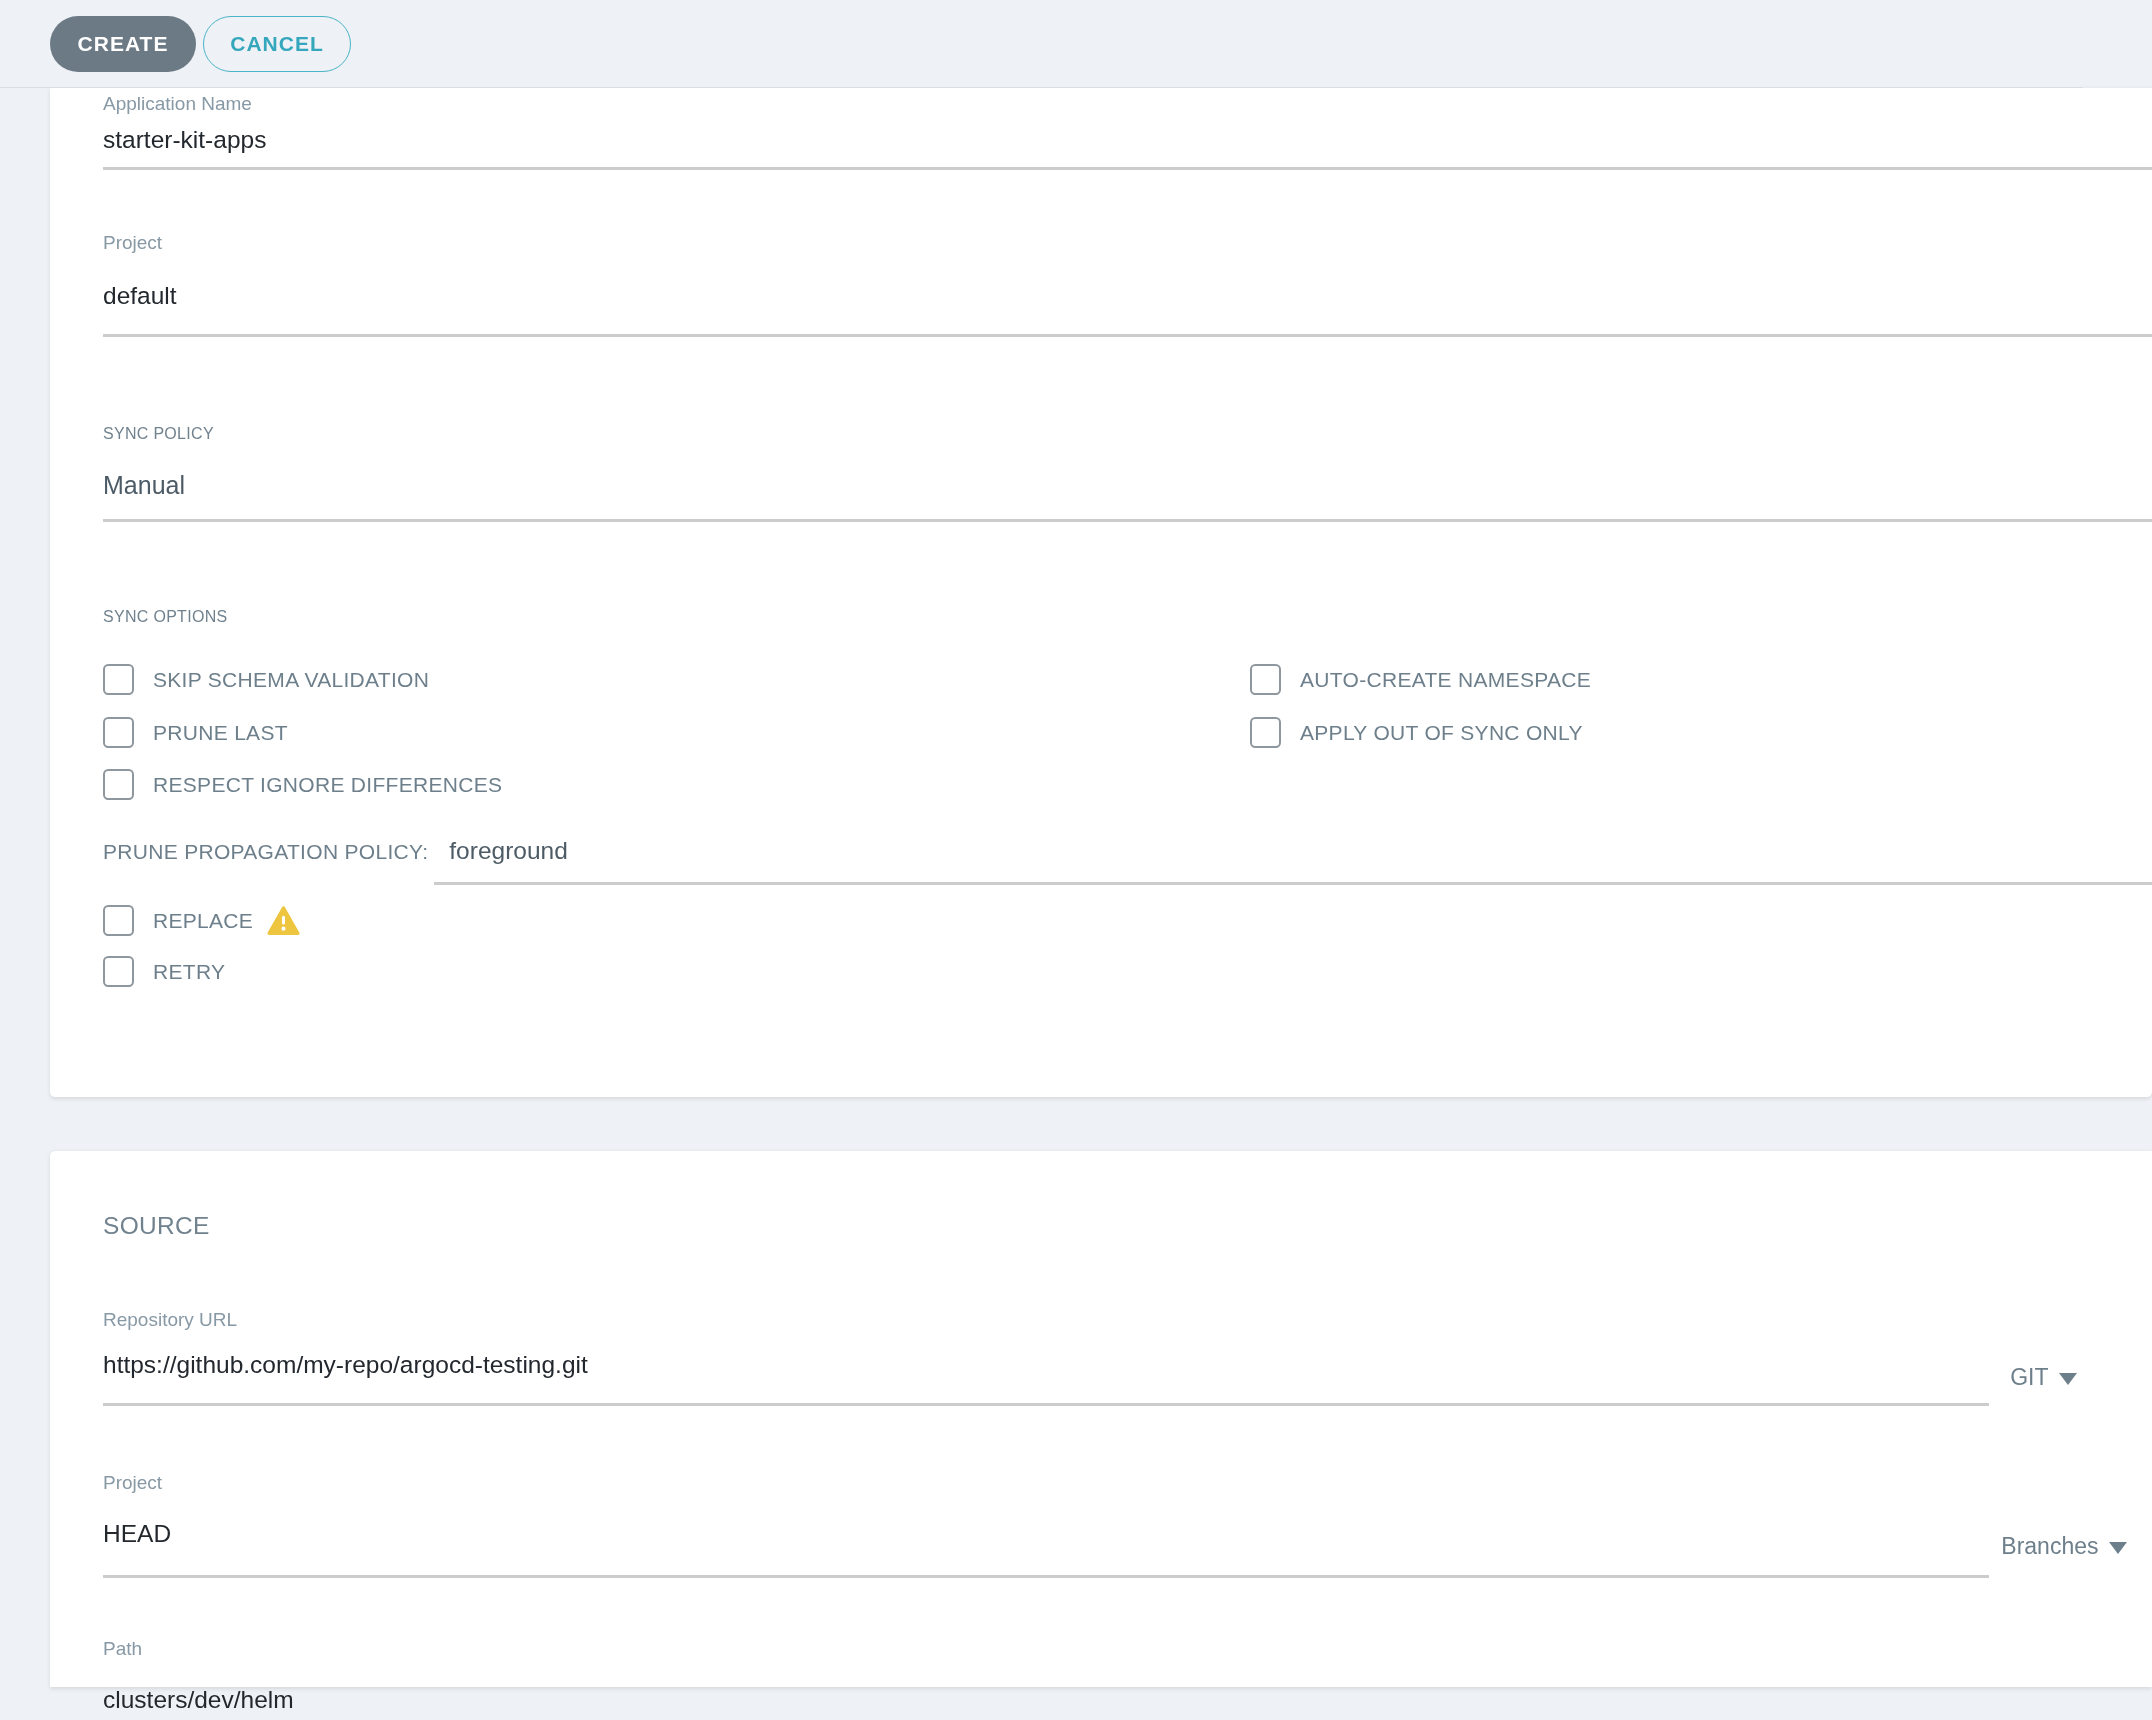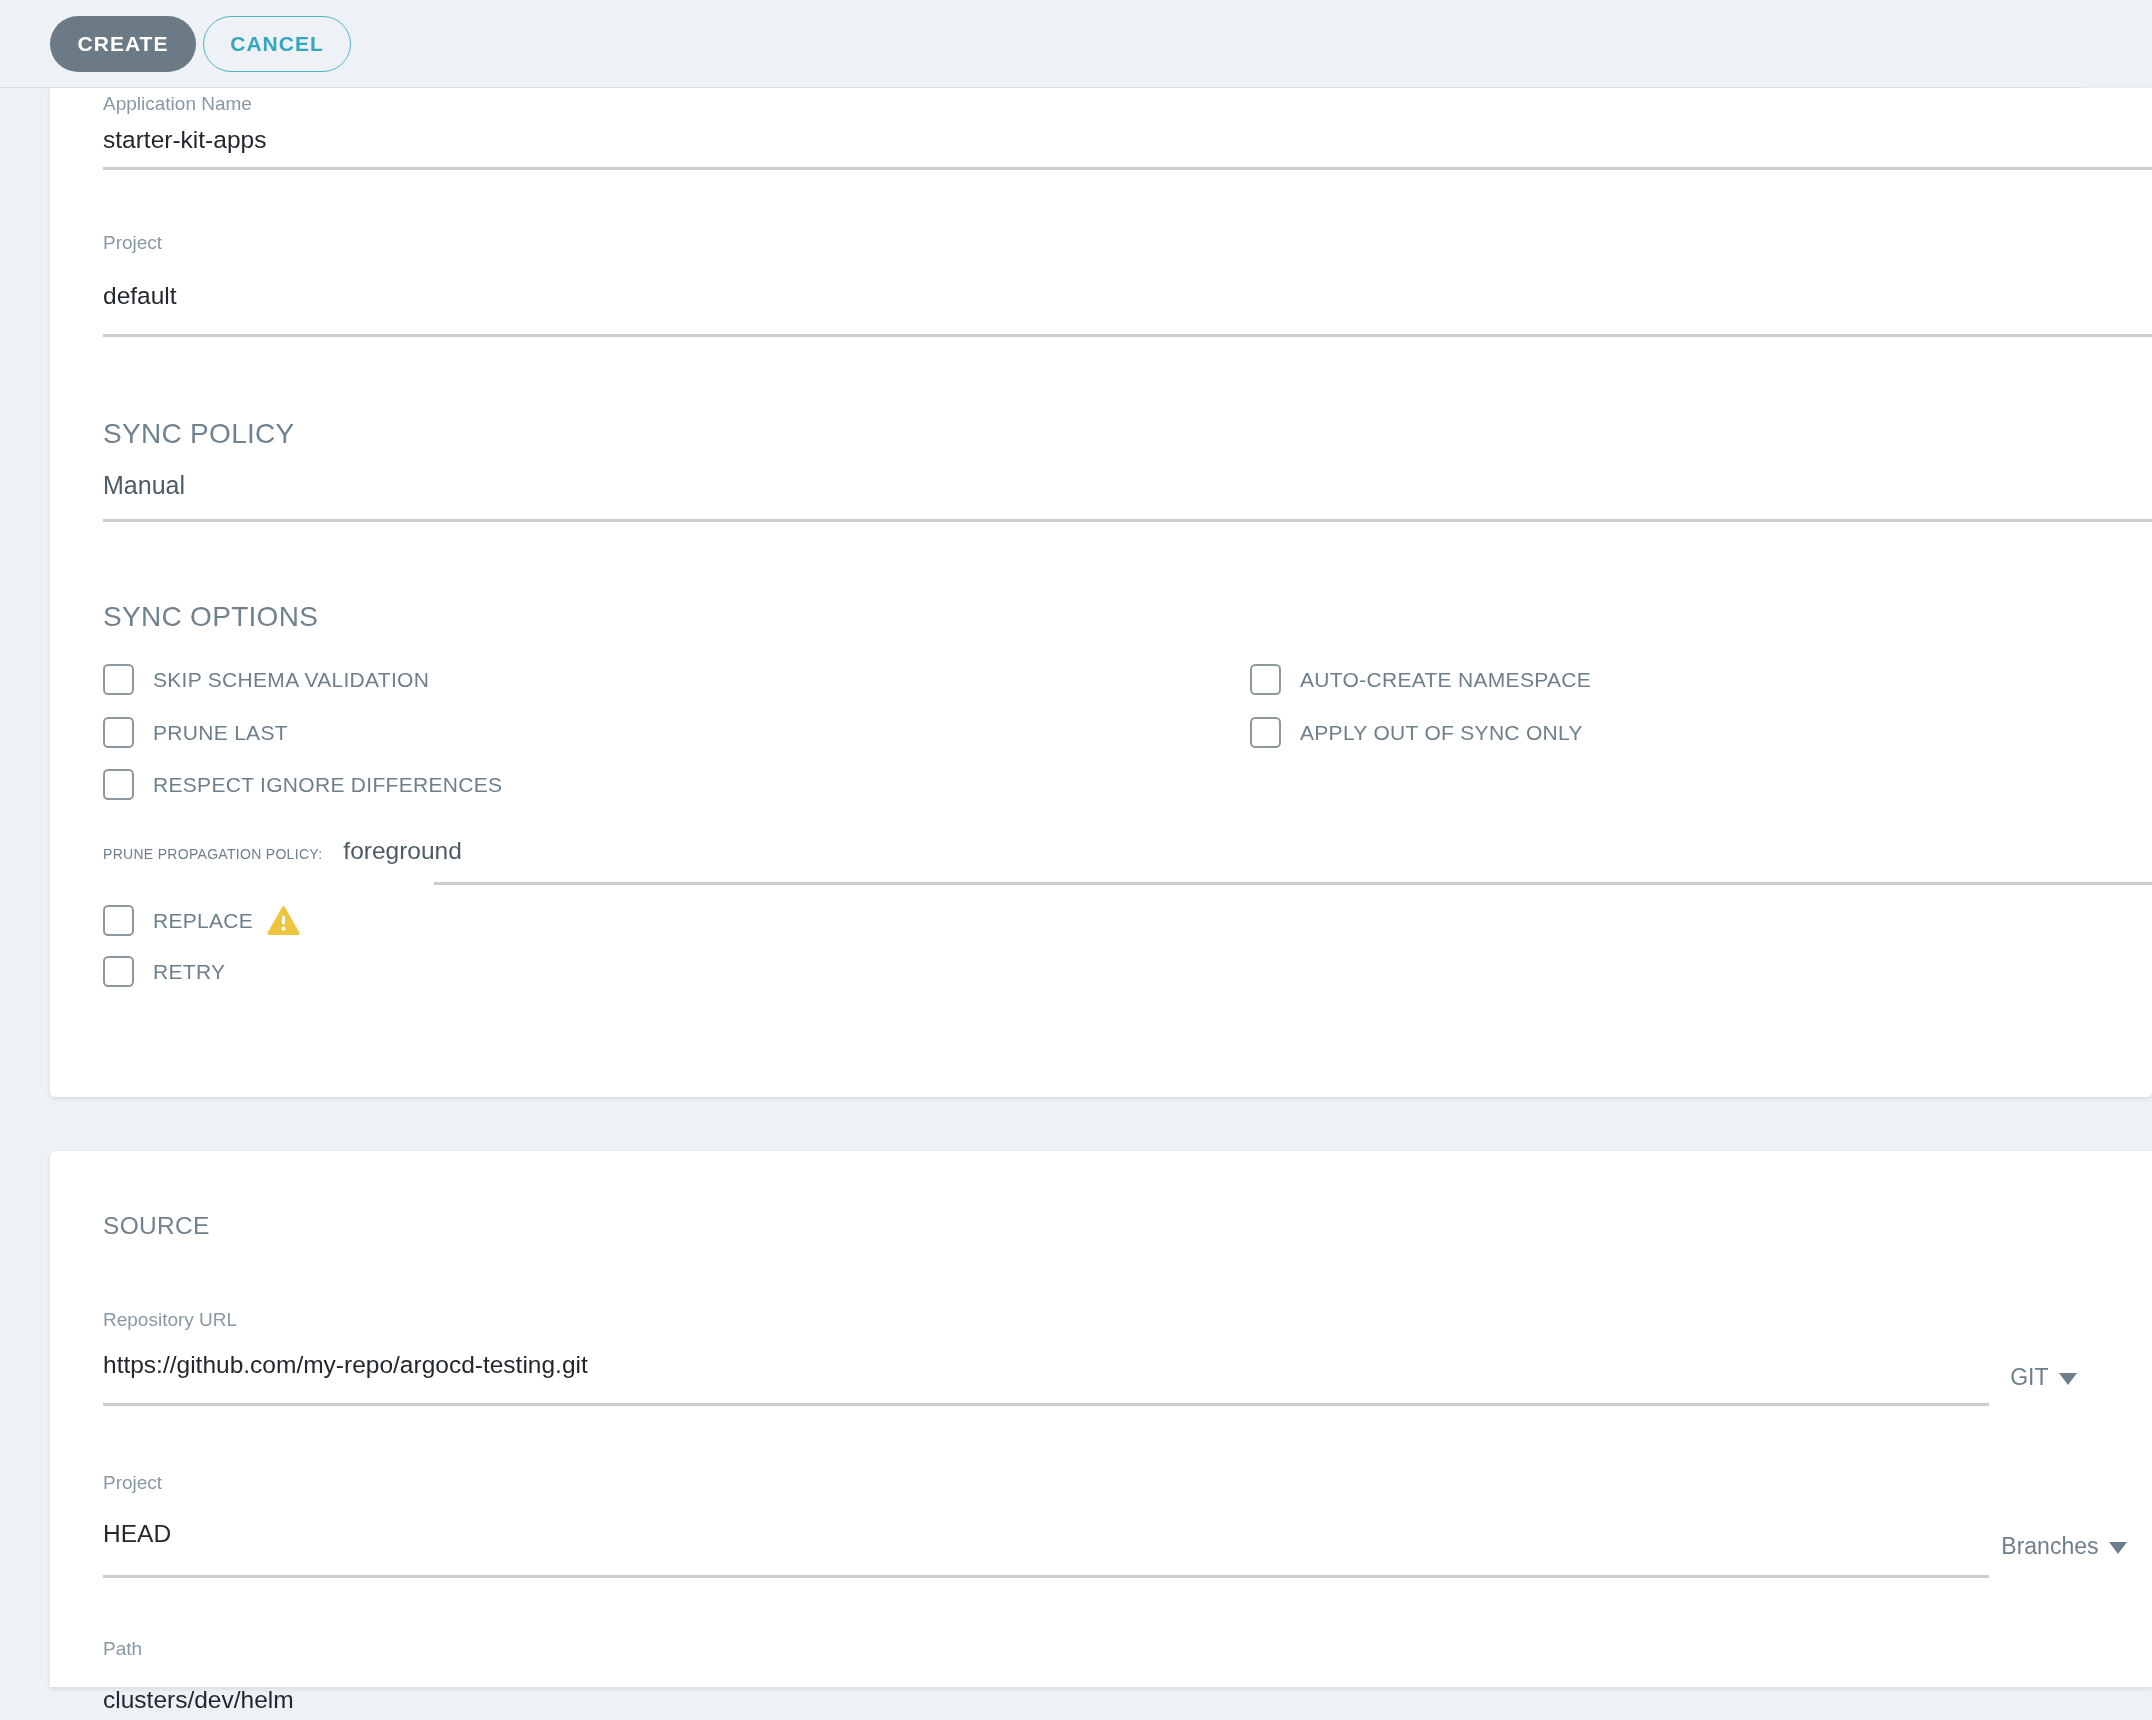--- a/index.html
+++ b/index.html
@@ -61,21 +61,21 @@
   .muted-value { color:#4c5b66; }
   .underline {
     position:absolute; left:53px; right:0; height:2.6px;
     background:#cccccc;
   }
   .section-header {
     position:absolute; left:53px;
     color:#71828f; line-height:23px; letter-spacing:0.3px;
     white-space:nowrap;
   }
-  .sh-small { font-size:28px; }
+  .sh-small { font-size:16px; }
   .sh-big   { font-size:24.5px; }
 
   
   .cb-row {
     position:absolute;
     display:flex; align-items:center; gap:19px;
     cursor:pointer;
   }
   .checkbox {
     width:31px; height:31px; flex:none;
@@ -86,21 +86,21 @@
     font-size:21px; color:#6d7f8b; letter-spacing:0.3px;
     white-space:nowrap;
   }
   .warn-icon { margin-left:12.2px; display:inline-flex; }
 
   
   .prune-row {
     position:absolute; left:53px; top:749px;
     display:flex; align-items:baseline; gap:21px;
   }
-  .prune-label { font-size:14px; color:#6d7f8b; letter-spacing:0.3px; white-space:nowrap; }
+  .prune-label { font-size:21px; color:#6d7f8b; letter-spacing:0.3px; white-space:nowrap; }
   .prune-value { font-size:24.5px; color:#4c5b66; white-space:nowrap; }
   .prune-underline {
     position:absolute; left:384px; right:0; top:794px; height:2.6px;
     background:#cccccc;
   }
 
   
   .selector {
     position:absolute;
     display:flex; align-items:center; gap:10.5px;

